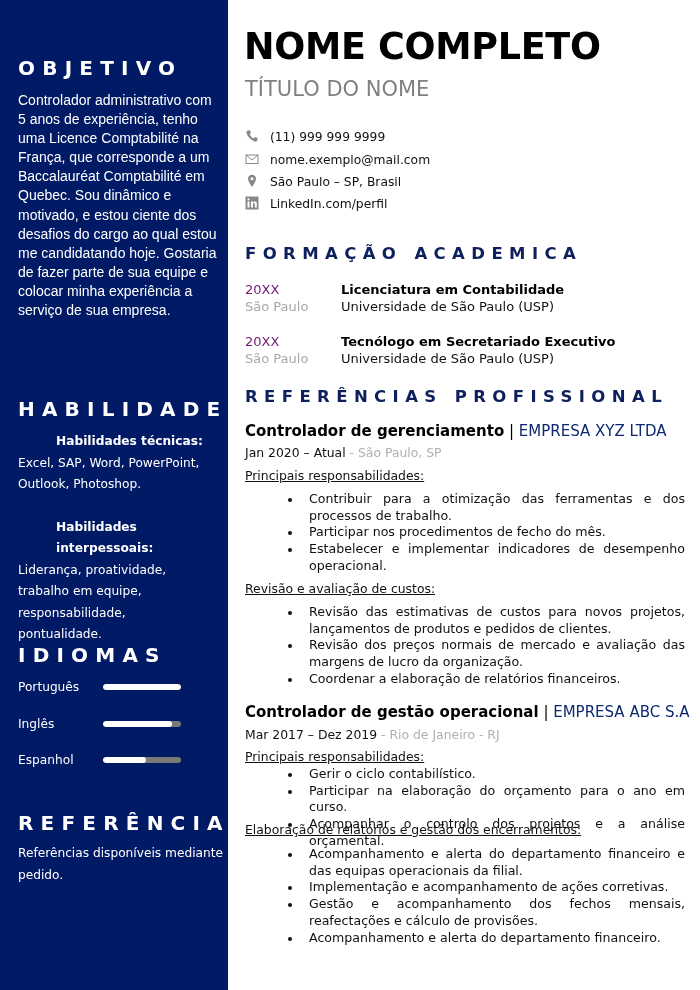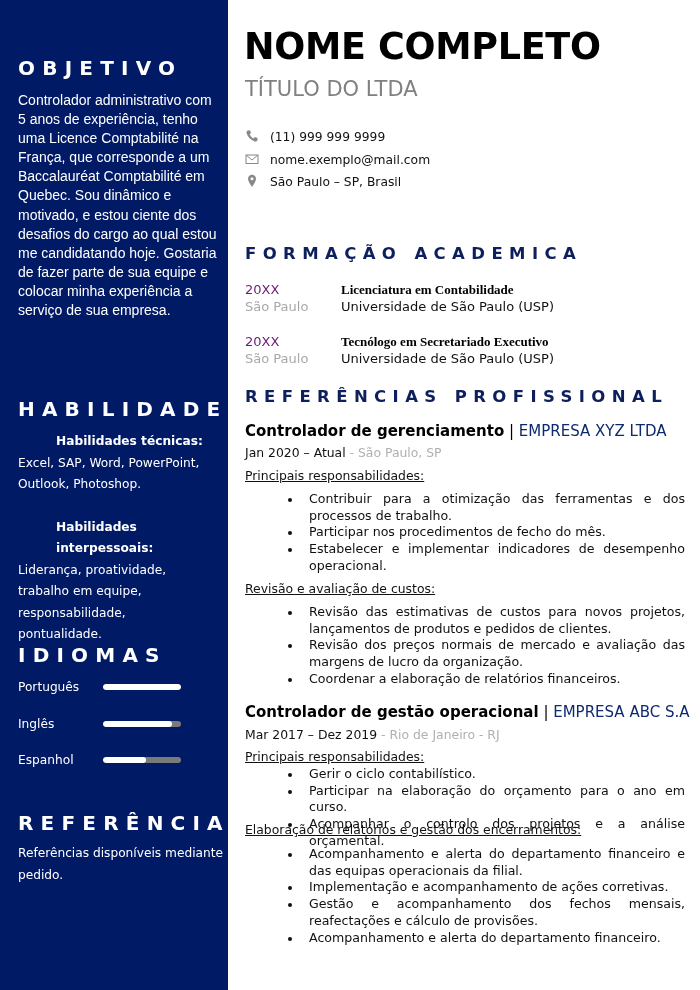--- a/index.html
+++ b/index.html
@@ -44,21 +44,21 @@
   .contact .ic { position: absolute; left: 0; top: 1px; width: 14px; height: 14px; }
   .contact .txt { position: absolute; left: 25px; top: 0; font-size: 12.3px; line-height: 18px; color: #111; }
 
   .sec-heading { position: absolute; left: 17px;
     font-family: "DejaVu Sans", sans-serif; font-weight: bold; font-size: 16.5px;
     letter-spacing: 6.4px; color: #0d1f5c; }
 
   .edu { position: absolute; left: 17px; width: 450px; height: 34px; font-size: 13px; line-height: 17px; }
   .edu .yr { position: absolute; left: 0; top: 0; color: #701a75; }
   .edu .loc { position: absolute; left: 0; top: 17px; color: #a8a8a8; }
-  .edu .deg { position: absolute; left: 96px; top: 0; font-weight: bold; color: #000; font-family: Liberation Serif, serif; }
+  .edu .deg { position: absolute; left: 96px; top: 0; font-weight: bold; color: #000; }
   .edu .uni { position: absolute; left: 96px; top: 17px; color: #111; }
 
   .job-head { position: absolute; left: 17px; font-size: 15px; line-height: 18px; white-space: nowrap; }
   .job-head .role { font-weight: bold; color: #000; }
   .job-head .sep { color: #000; }
   .job-head .company { color: #0d2a70; }
   .job-date { position: absolute; left: 17px; font-size: 12.4px; line-height: 18px; white-space: nowrap; }
   .job-date .dates { color: #111; }
   .job-date .place { color: #b0b0b0; }
   .sub-head { position: absolute; left: 17px; font-size: 12.4px; line-height: 16px;
@@ -105,41 +105,50 @@
       <div class="lang-fill" style="width: 55%;"></div>
     </div>
   </div>
 
   <h2 class="sb-heading" style="top:811px;">REFERÊNCIAS</h2>
   <p class="sb-refs">Referências disponíveis mediante pedido.</p>
 </aside>
 
 <main class="main">
   <h1 class="name">NOME COMPLETO</h1>
-  <div class="job-title">TÍTULO DO LTDA</div>
+  <div class="job-title">TÍTULO DO NOME</div>
 
   <div class="contact" style="top:128px;">
     <svg class="ic" viewBox="0 0 14 14">
         <path d="M3 1.5 L5 1.2 L6 4 L4.6 5.2 C5.4 7 6.8 8.5 8.6 9.4 L9.8 8 L12.6 9 L12.4 11.2 C12 12.4 10.8 12.8 9.6 12.4 C5.8 11 2.8 8 1.6 4.2 C1.2 3 1.8 1.8 3 1.5 Z" fill="#888"></path>
       </svg>
     <span class="txt">(11) 999 999 9999</span>
   </div>
   <div class="contact" style="top:151px;">
     <svg class="ic" viewBox="0 0 14 14">
         <rect x="1" y="3" width="12" height="8.5" fill="none" stroke="#888" stroke-width="1"></rect>
         <path d="M1 3 L7 8 L13 3" fill="none" stroke="#888" stroke-width="1"></path>
       </svg>
     <span class="txt">nome.exemplo@mail.com</span>
   </div>
   <div class="contact" style="top:173px;">
     <svg class="ic" viewBox="0 0 14 14">
         <path d="M7 0.8 C4.6 0.8 3 2.6 3 4.8 C3 7.6 7 13 7 13 C7 13 11 7.6 11 4.8 C11 2.6 9.4 0.8 7 0.8 Z" fill="#888"></path>
         <circle cx="7" cy="4.8" r="1.5" fill="#fff"></circle>
       </svg>
     <span class="txt">São Paulo – SP, Brasil</span>
+  </div>
+  <div class="contact" style="top:195px;">
+    <svg class="ic" viewBox="0 0 14 14">
+        <rect x="0.5" y="0.5" width="13" height="13" fill="#888"></rect>
+        <rect x="2.5" y="5.5" width="2" height="6" fill="#fff"></rect>
+        <circle cx="3.5" cy="3.4" r="1.1" fill="#fff"></circle>
+        <path d="M6 5.5 H8 V6.5 C8.5 5.6 9.4 5.3 10.2 5.4 C11.4 5.6 11.8 6.4 11.8 7.8 V11.5 H9.8 V8.2 C9.8 7.4 9.5 7.1 9 7.1 C8.4 7.1 8 7.5 8 8.3 V11.5 H6 Z" fill="#fff"></path>
+      </svg>
+    <span class="txt">LinkedIn.com/perfil</span>
   </div>
 
   <h2 class="sec-heading" style="top:244px;">FORMAÇÃO ACADEMICA</h2>
   <div class="edu" style="top:281px;">
     <span class="yr">20XX</span>
     <span class="loc">São Paulo</span>
     <span class="deg">Licenciatura em Contabilidade</span>
     <span class="uni">Universidade de São Paulo (USP)</span>
   </div>
   <div class="edu" style="top:333px;">

